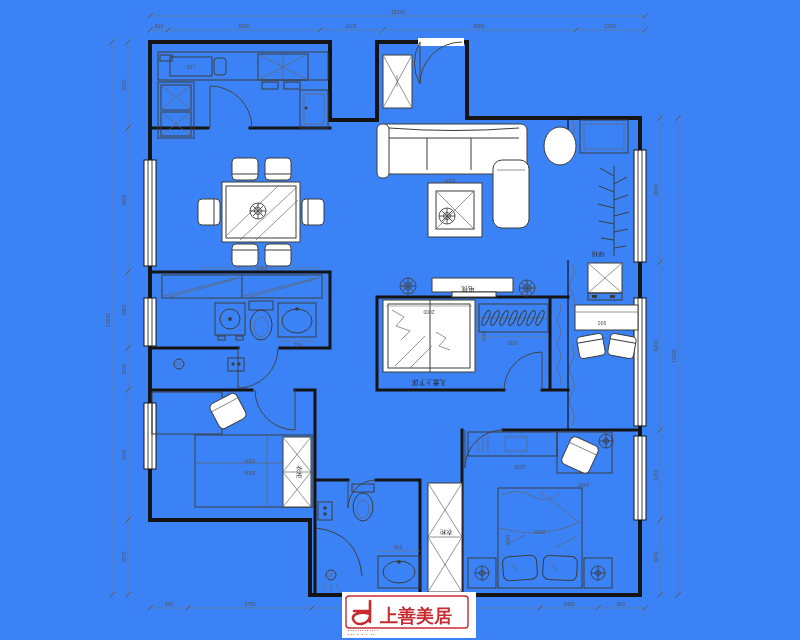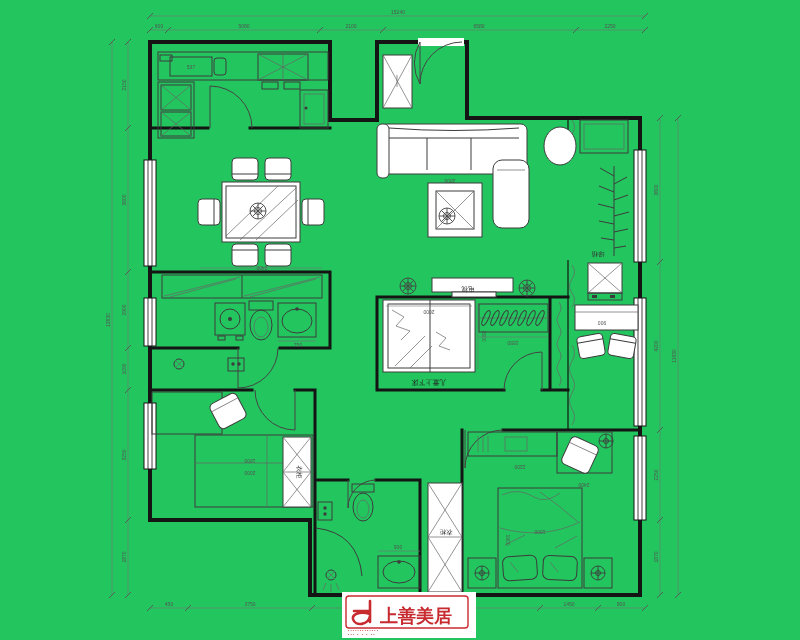--- a/index.html
+++ b/index.html
@@ -1,16 +1,16 @@
 <!DOCTYPE html>
 <html><head>
 <meta charset="utf-8">
 <style>
   html,body{margin:0;padding:0;background:#fff;}
-  #stage{position:relative;width:800px;height:640px;background:#22c55e;overflow:hidden;}
+  #stage{position:relative;width:800px;height:640px;background:#3b82f6;overflow:hidden;}
   svg{display:block;}
   svg text{font-family:"Liberation Sans","DejaVu Sans",sans-serif;}
   .wall{stroke:#141414;stroke-width:4;fill:none;stroke-linecap:square;}
   .wall2{stroke:#141414;stroke-width:3;fill:none;stroke-linecap:square;}
   .thinw{stroke:#141414;stroke-width:1.2;fill:none;}
   .fur{stroke:#3c3c3c;stroke-width:1;fill:#fff;}
   .furn{stroke:#3c3c3c;stroke-width:1;fill:none;}
   .lite{stroke:#666;stroke-width:.7;fill:none;}
   .dim{stroke:#777;stroke-width:.6;fill:none;}
   .tick{stroke:#555;stroke-width:.9;fill:none;}

